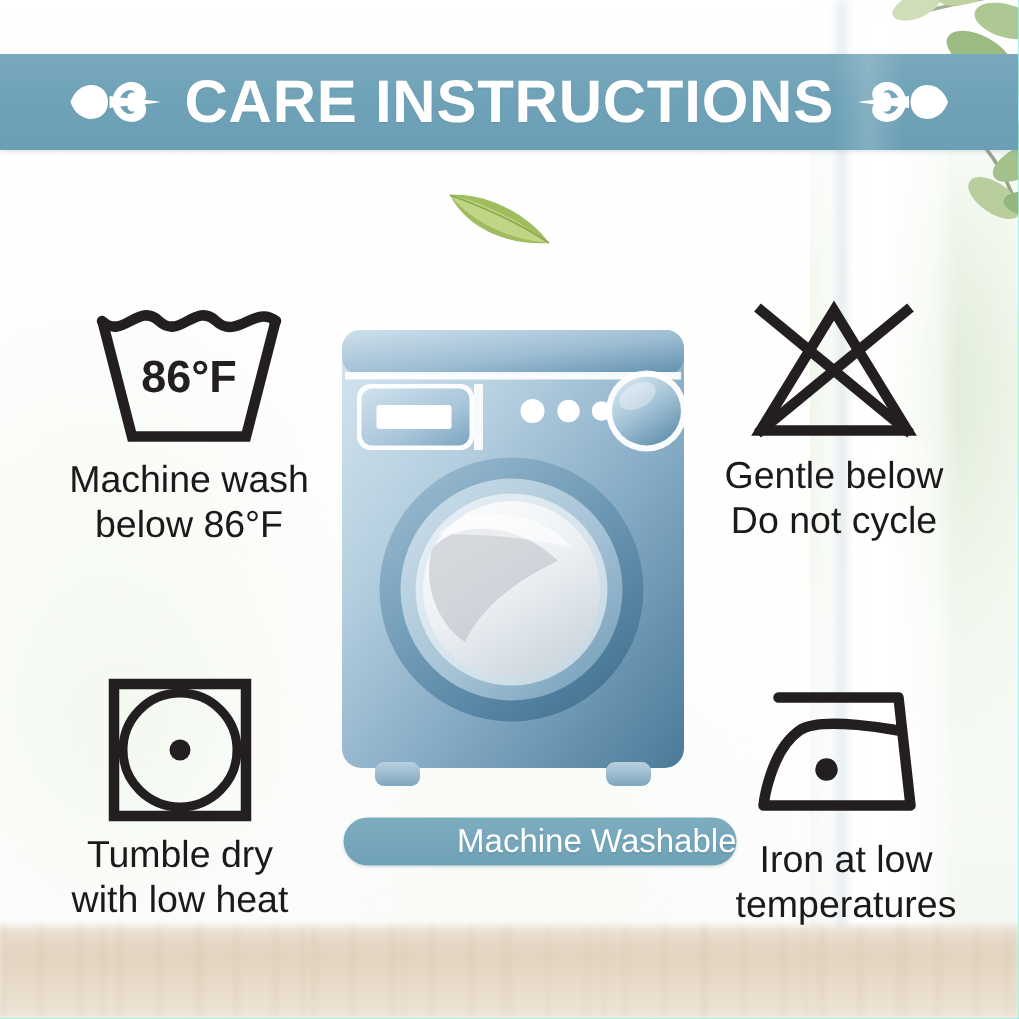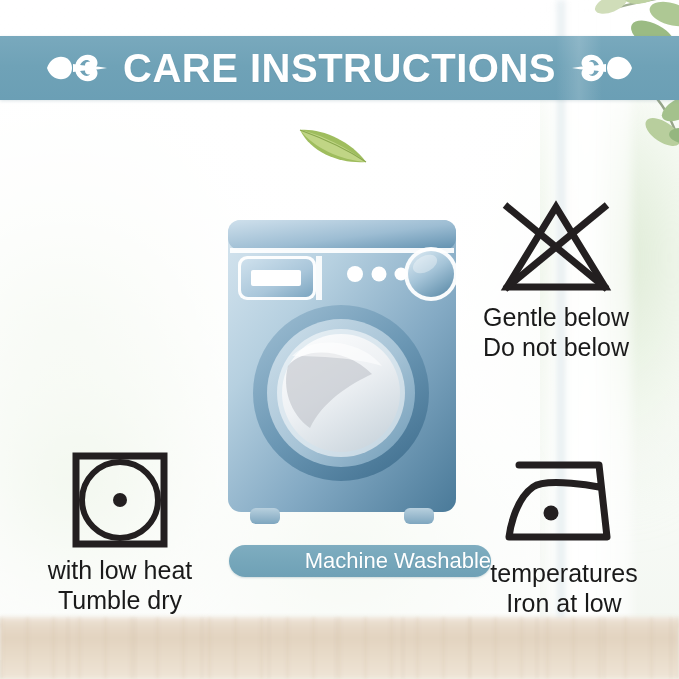--- a/index.html
+++ b/index.html
@@ -191,54 +191,65 @@
       <g fill="#ffffff">
         <path d="M2 22 C6 10 18 8 24 14 C28 18 28 26 24 30 C18 36 6 34 2 22 Z"></path>
         <path d="M30 22 C30 12 40 6 48 10 C54 13 54 21 48 23 C44 24 40 22 40 19 C40 16 43 15 45 16 C43 12 36 14 34 22 Z"></path>
         <path d="M30 22 C30 32 40 38 48 34 C54 31 54 23 48 21 C44 20 40 22 40 25 C40 28 43 29 45 28 C43 32 36 30 34 22 Z"></path>
         <path d="M28 18 C40 20 52 20 62 22 C52 24 40 24 28 26 Z"></path>
       </g>
     </svg>
     <div class="banner-sheen"></div>
   </div>
 
+  <div class="cell" id="cell-wash">
+    <div class="icon-box">
+      <svg width="132" height="102" viewBox="0 0 132 102">
+        <path d="M8 14 L28 92 L104 92 L124 14" fill="none" stroke="#231f20" stroke-width="7" stroke-linejoin="miter" stroke-linecap="butt"></path>
+        <path d="M8 15 C22 28 32 2 46 15 C60 28 70 2 84 15 C98 28 110 4 124 15" fill="none" stroke="#231f20" stroke-width="7" stroke-linecap="round"></path>
+        <text x="66" y="62" text-anchor="middle" font-family="Liberation Sans, sans-serif" font-size="30" font-weight="bold" fill="#231f20">86°F</text>
+      </svg>
+    </div>
+    <div class="caption">Machine wash</div>
+    <div class="caption">below 86°F</div>
+  </div>
 
   <div class="cell" id="cell-bleach">
     <div class="icon-box">
       <svg width="126" height="100" viewBox="0 0 126 100">
         <path d="M63 10 L112 90 L14 90 Z" fill="none" stroke="#231f20" stroke-width="7" stroke-linejoin="miter"></path>
         <line x1="12" y1="8" x2="114" y2="92" stroke="#231f20" stroke-width="7" stroke-linecap="butt"></line>
         <line x1="114" y1="8" x2="12" y2="92" stroke="#231f20" stroke-width="7" stroke-linecap="butt"></line>
       </svg>
     </div>
     <div class="caption">Gentle below</div>
-    <div class="caption">Do not below</div>
+    <div class="caption">Do not cycle</div>
   </div>
 
   <div class="cell" id="cell-dry">
     <div class="icon-box">
       <svg width="100" height="100" viewBox="0 0 100 100">
         <rect x="6" y="6" width="88" height="88" fill="none" stroke="#231f20" stroke-width="7"></rect>
         <circle cx="50" cy="50" r="38" fill="none" stroke="#231f20" stroke-width="6"></circle>
         <circle cx="50" cy="50" r="7" fill="#231f20"></circle>
       </svg>
     </div>
+    <div class="caption">Tumble dry</div>
     <div class="caption">with low heat</div>
-    <div class="caption">Tumble dry</div>
   </div>
 
   <div class="cell" id="cell-iron">
     <div class="icon-box">
       <svg width="122" height="92" viewBox="0 0 122 92">
         <path d="M16 8 L96 8 L104 80 L6 80 C6 80 10 44 30 30 C44 20 96 30 96 30" fill="none" stroke="#231f20" stroke-width="7" stroke-linejoin="round" stroke-linecap="round"></path>
         <circle cx="48" cy="56" r="7.5" fill="#231f20"></circle>
       </svg>
     </div>
+    <div class="caption">Iron at low</div>
     <div class="caption">temperatures</div>
-    <div class="caption">Iron at low</div>
   </div>
 
   <svg class="machine" viewBox="0 0 232 330">
     <defs>
       <linearGradient id="bodyGrad" x1="0" y1="0" x2="1" y2="1">
         <stop offset="0%" stop-color="#d6e5ef"></stop>
         <stop offset="30%" stop-color="#b6d0e0"></stop>
         <stop offset="62%" stop-color="#84aac4"></stop>
         <stop offset="100%" stop-color="#4a7a99"></stop>
       </linearGradient>

